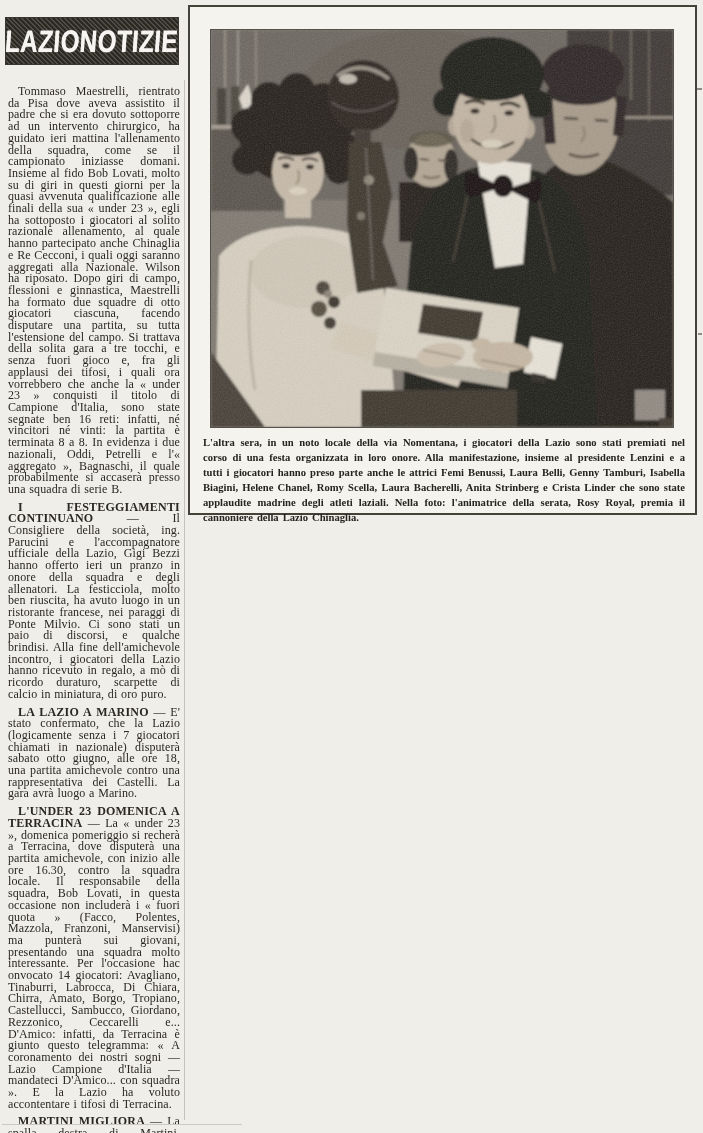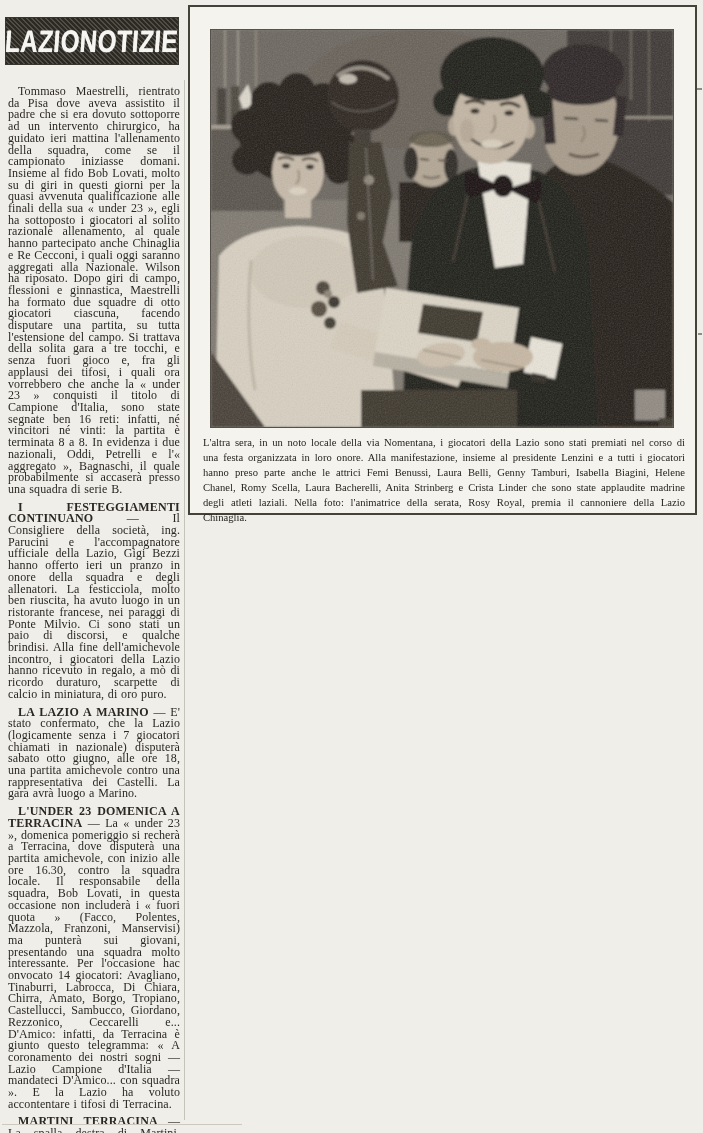--- a/index.html
+++ b/index.html
@@ -52,40 +52,40 @@
     position:absolute;left:188px;top:5px;width:505px;height:506px;
     border:2px solid #45423a;background:#f4f3ee;
   }
   .photo{
     position:absolute;left:20px;top:22px;width:462px;height:397px;
     border:1px solid #55504a;background:#7d776e;
   }
   .photo svg{display:block;}
   .caption{
     position:absolute;left:13px;right:10px;top:428px;
-    font-weight:normal;font-size:10.6px;line-height:15px;
+    font-weight:bold;font-size:10.6px;line-height:15px;
     text-align:justify;color:#27241f;
     word-spacing:1.4px;
   }
 </style>
 </head>
 <body>
 
 <div class="page">
 
   <div class="masthead">
     <span class="masthead-text">LAZIONOTIZIE</span>
   </div>
 
   <div class="article">
     <p><span>Tommaso Maestrelli, rientrato da Pisa dove aveva assistito il padre che si era dovuto sottoporre ad un intervento chirurgico, ha guidato ieri mattina l'allenamento della squadra, come se il campionato iniziasse domani. Insieme al fido Bob Lovati, molto su di giri in questi giorni per la quasi avvenuta qualificazione alle finali della sua « under 23 », egli ha sottoposto i giocatori al solito razionale allenamento, al quale hanno partecipato anche Chinaglia e Re Cecconi, i quali oggi saranno aggregati alla Nazionale. Wilson ha riposato. Dopo giri di campo, flessioni e ginnastica, Maestrelli ha formato due squadre di otto giocatori ciascuna, facendo disputare una partita, su tutta l'estensione del campo. Si trattava della solita gara a tre tocchi, e senza fuori gioco e, fra gli applausi dei tifosi, i quali ora vorrebbero che anche la « under 23 » conquisti il titolo di Campione d'Italia, sono state segnate ben 16 reti: infatti, né vincitori né vinti: la partita è terminata 8 a 8. In evidenza i due nazionali, Oddi, Petrelli e l'« aggregato », Bagnaschi, il quale probabilmente si accaserà presso una squadra di serie B.</span></p>
     <p class="head"><b>I FESTEGGIAMENTI CONTINUANO</b><span> — Il Consigliere della società, ing. Parucini e l'accompagnatore ufficiale della Lazio, Gigi Bezzi hanno offerto ieri un pranzo in onore della squadra e degli allenatori. La festicciola, molto ben riuscita, ha avuto luogo in un ristorante francese, nei paraggi di Ponte Milvio. Ci sono stati un paio di discorsi, e qualche brindisi. Alla fine dell'amichevole incontro, i giocatori della Lazio hanno ricevuto in regalo, a mò di ricordo duraturo, scarpette di calcio in miniatura, di oro puro.</span></p>
     <p class="head"><b>LA LAZIO A MARINO</b><span> — E' stato confermato, che la Lazio (logicamente senza i 7 giocatori chiamati in nazionale) disputerà sabato otto giugno, alle ore 18, una partita amichevole contro una rappresentativa dei Castelli. La gara avrà luogo a Marino.</span></p>
     <p class="head"><b>L'UNDER 23 DOMENICA A TERRACINA</b><span> — La « under 23 », domenica pomeriggio si recherà a Terracina, dove disputerà una partita amichevole, con inizio alle ore 16.30, contro la squadra locale. Il responsabile della squadra, Bob Lovati, in questa occasione non includerà i « fuori quota » (Facco, Polentes, Mazzola, Franzoni, Manservisi) ma punterà sui giovani, presentando una squadra molto interessante. Per l'occasione hac onvocato 14 giocatori: Avagliano, Tinaburri, Labrocca, Di Chiara, Chirra, Amato, Borgo, Tropiano, Castellucci, Sambucco, Giordano, Rezzonico, Ceccarelli e... D'Amico: infatti, da Terracina è giunto questo telegramma: « A coronamento dei nostri sogni — Lazio Campione d'Italia — mandateci D'Amico... con squadra ». E la Lazio ha voluto accontentare i tifosi di Terracina.</span></p>
-    <p class="head"><b>MARTINI TERRACINA</b><span> — La spalla destra di Martini, gravemente lesionata nel corso della ultima partita disputata in casa dalla Lazio, contro il Foggia, sta migliorando, Attualmente Martini si sottopone ad un trattamento speciale ed ha già iniziato la ginnastica per la rieducazione.</span></p>
+    <p class="head"><b>MARTINI MIGLIORA</b><span> — La spalla destra di Martini, gravemente lesionata nel corso della ultima partita disputata in casa dalla Lazio, contro il Foggia, sta migliorando, Attualmente Martini si sottopone ad un trattamento speciale ed ha già iniziato la ginnastica per la rieducazione.</span></p>
   </div>
 
   <div class="col-rule"></div>
   <div class="bottom-crease"></div>
   <div class="edge-mark" style="left:697px;top:88px;width:5px;height:2px;"></div>
   <div class="edge-mark" style="left:698px;top:333px;width:4px;height:2px;"></div>
 
   <div class="photo-box">
     <div class="photo">
       <svg width="462" height="397" viewBox="0 0 462 397" xmlns="http://www.w3.org/2000/svg">

